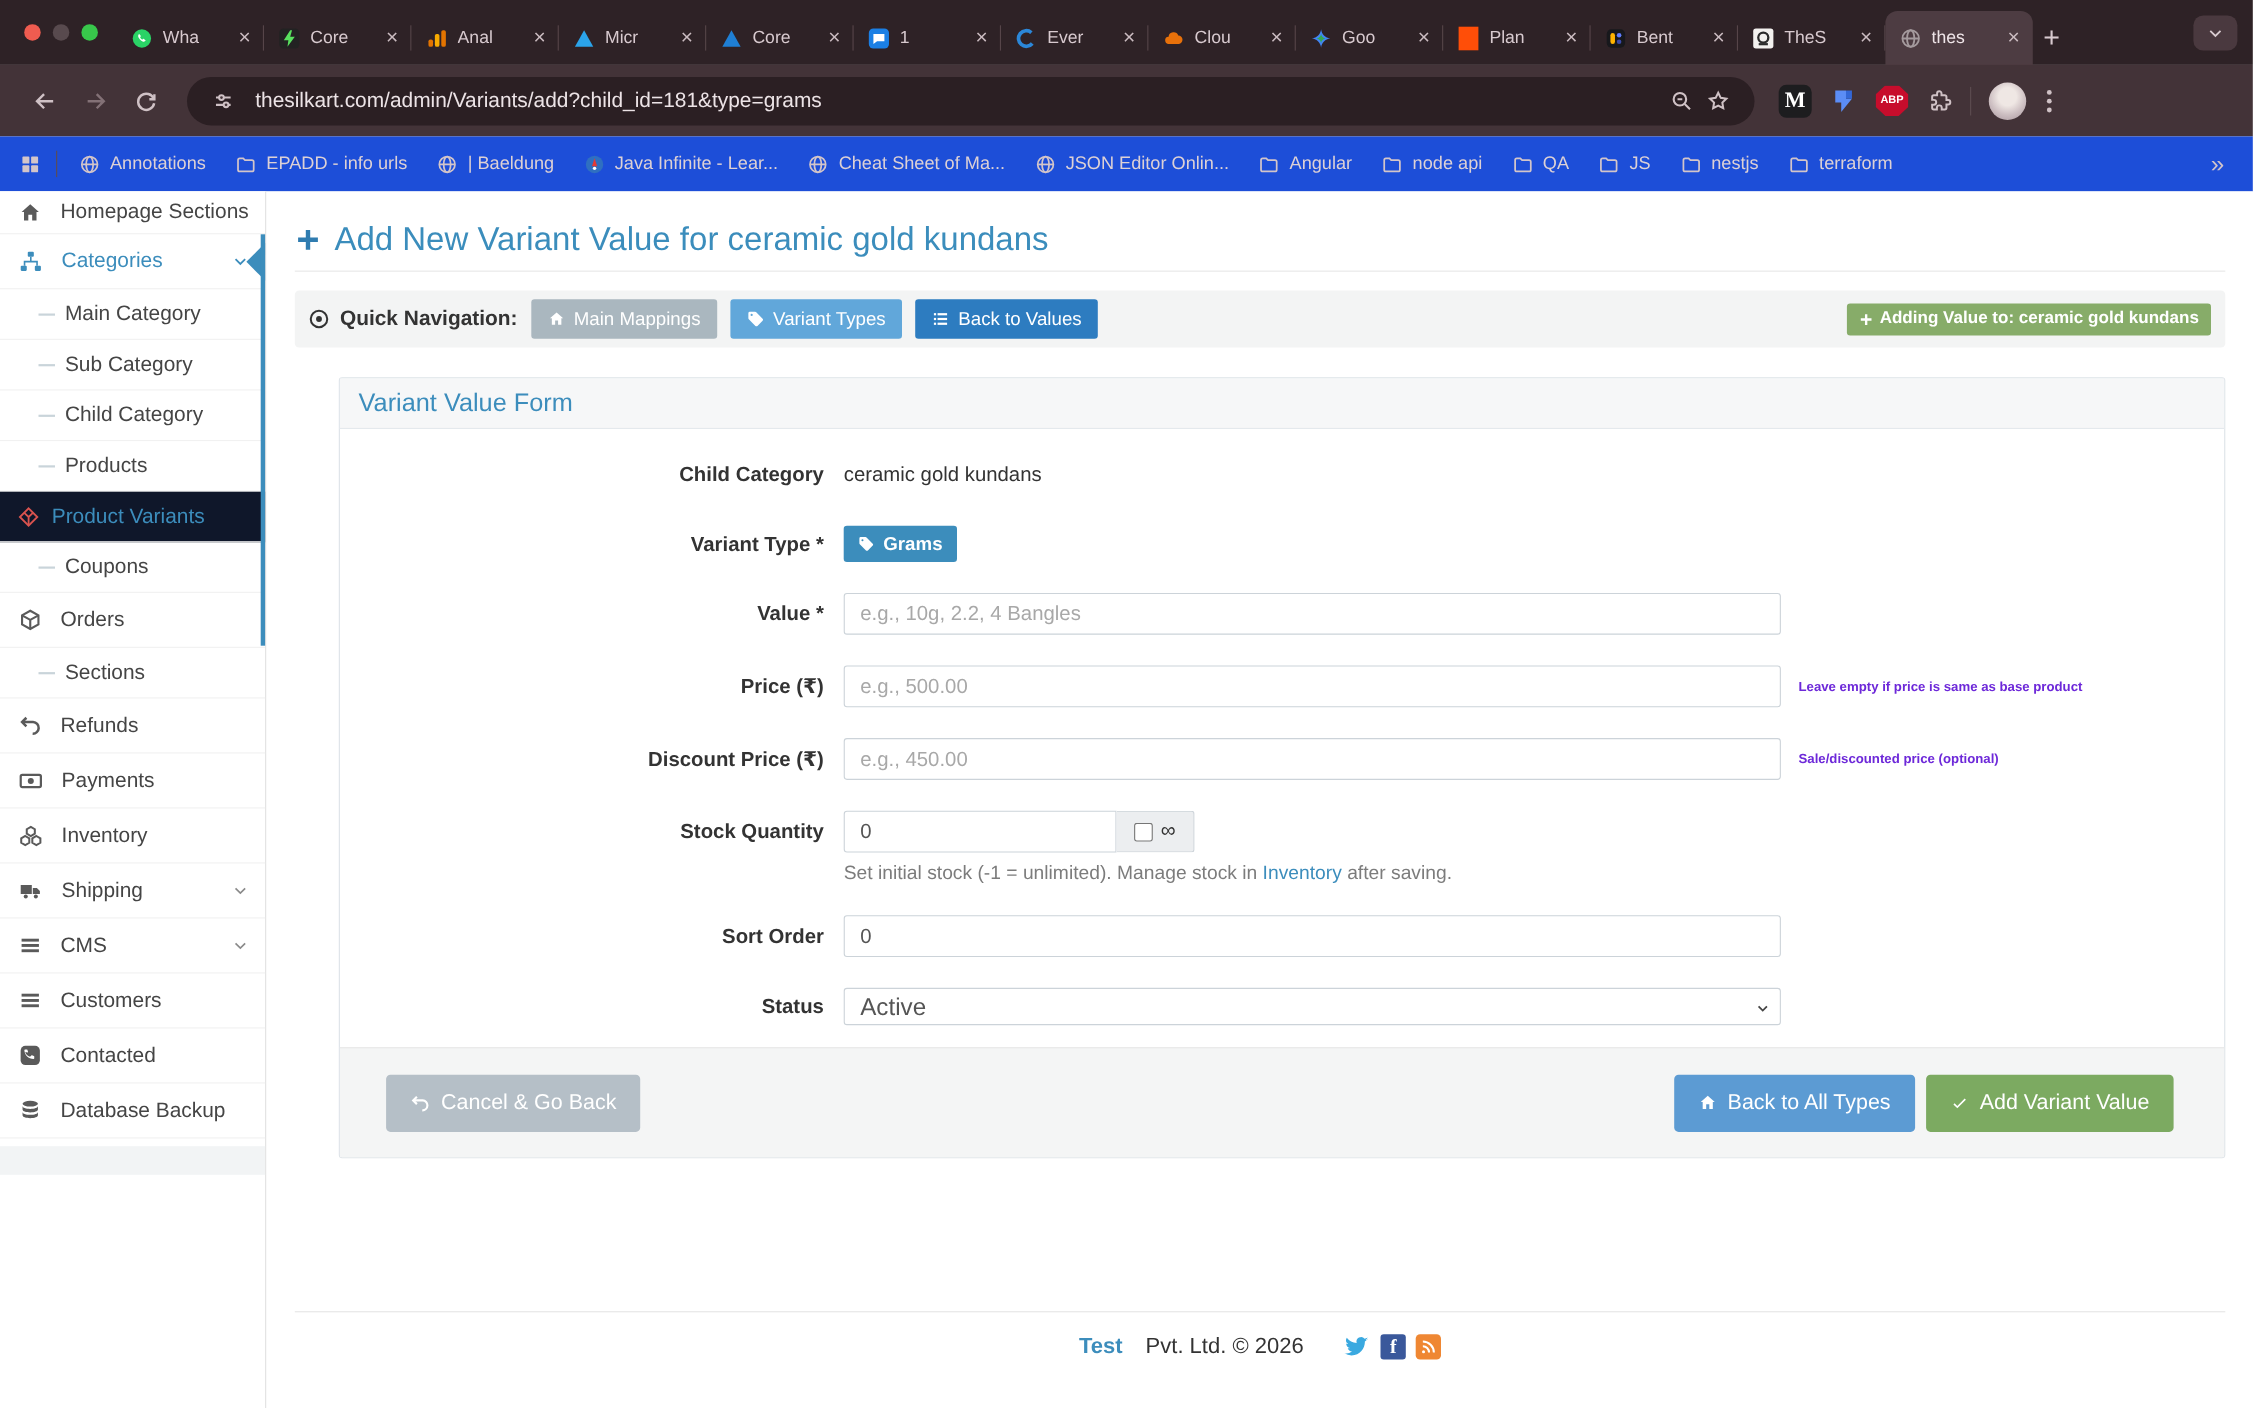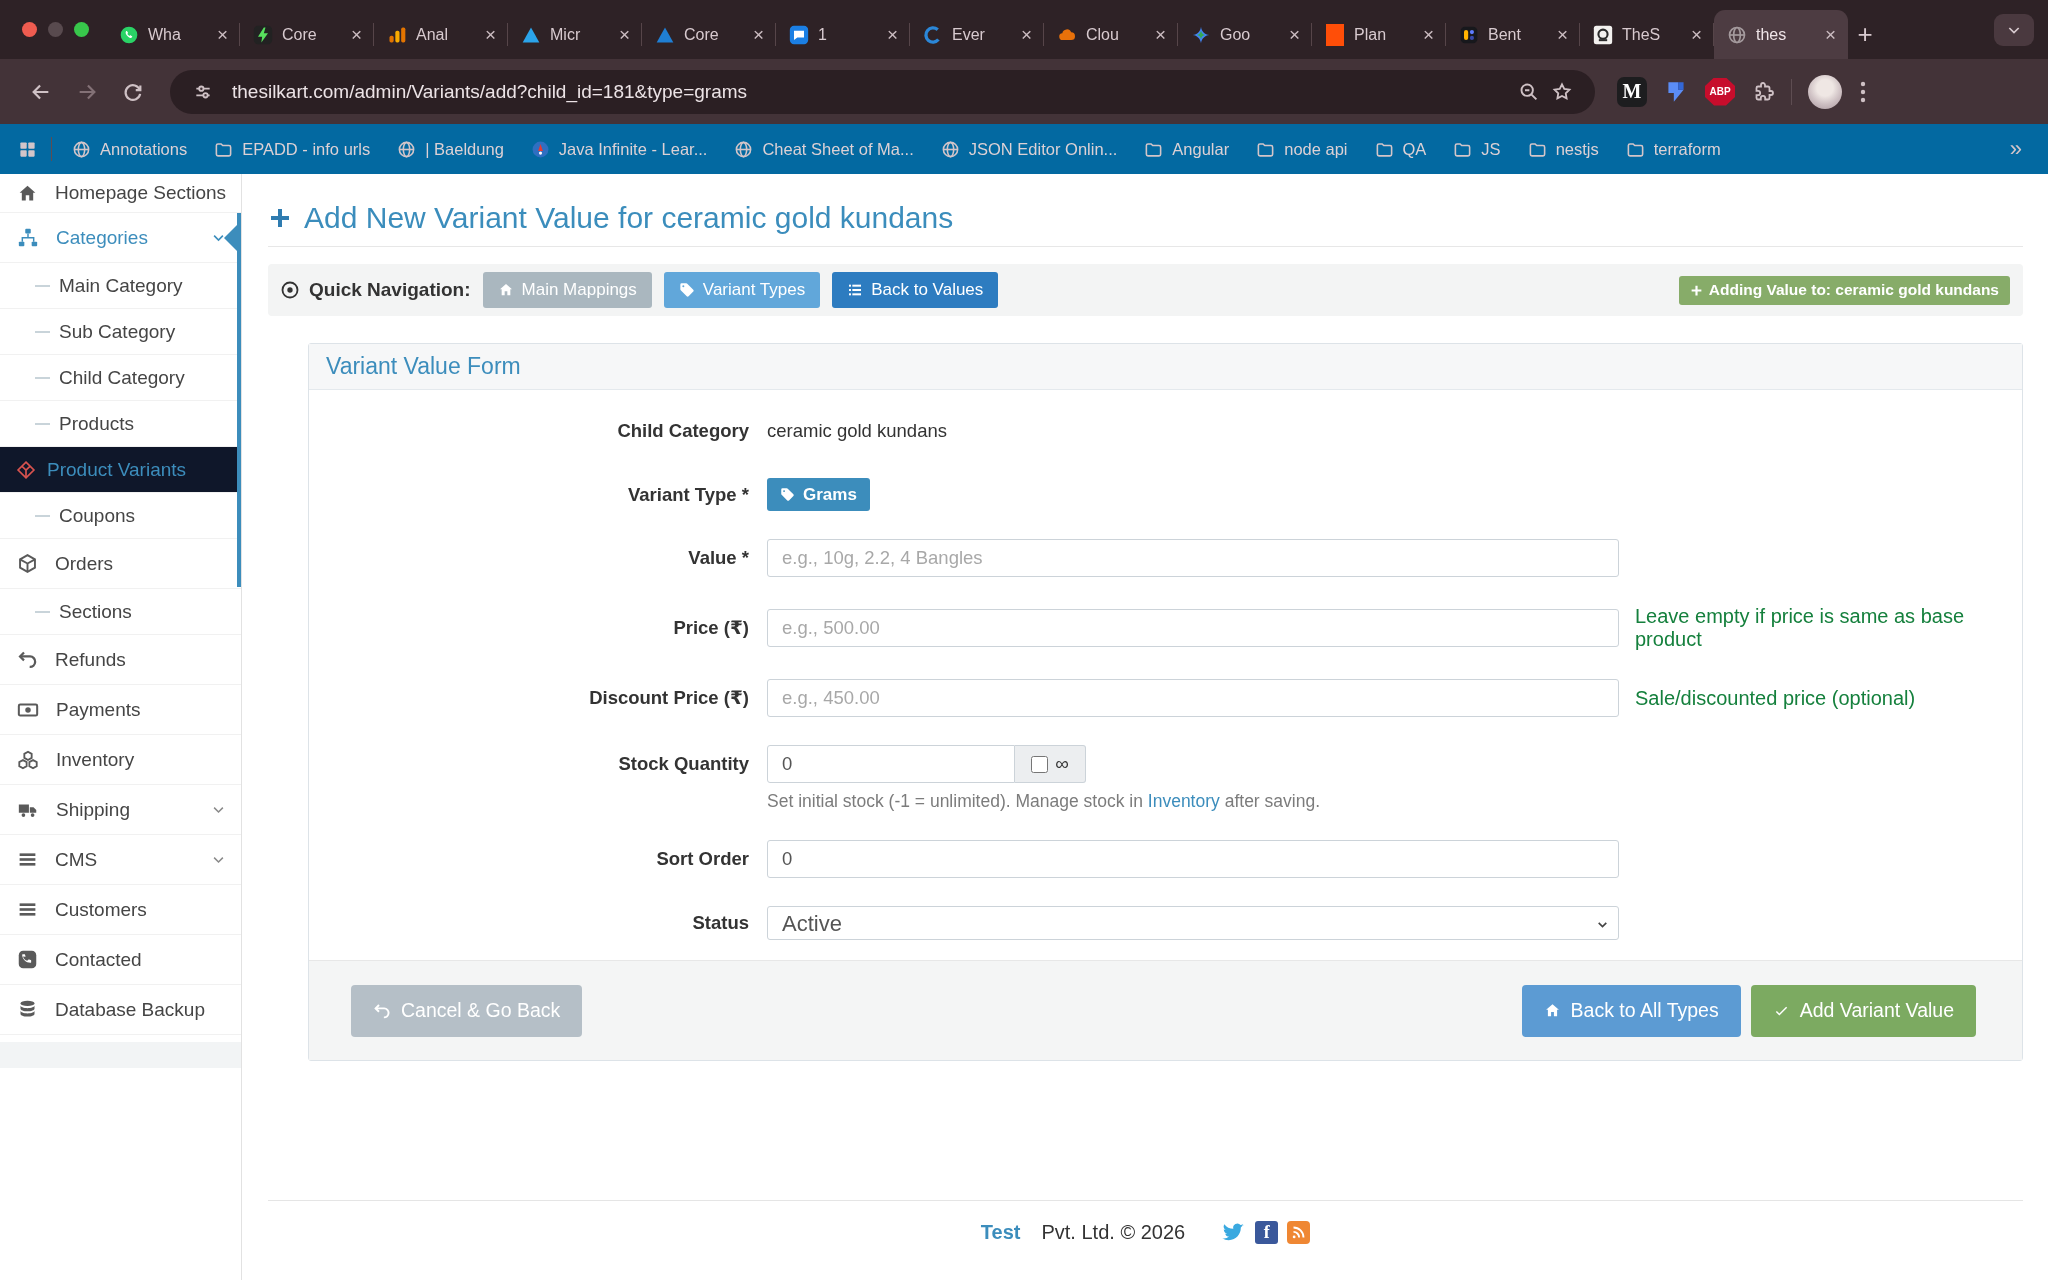--- a/index.html
+++ b/index.html
@@ -39,21 +39,21 @@
     font-family:"Liberation Serif","DejaVu Serif",serif; font-weight:bold; font-size:20px;
     display:flex; align-items:center; justify-content:center; }
   .ext-abp { width:30px; height:28px; background:#c70d2c; color:#fff; font-size:10px; font-weight:bold;
     display:flex; align-items:center; justify-content:center;
     clip-path:polygon(30% 0,70% 0,100% 30%,100% 70%,70% 100%,30% 100%,0 70%,0 30%); }
   .ext-div { width:1px; height:26px; background:#5e4d52; }
   .avatar { width:34px; height:34px; border-radius:50%;
     background:radial-gradient(circle at 50% 38%, #efe7e4 0 30%, #cdbfc2 60%, #a5939a 100%); }
   .kebab { color:#cfc1c5; margin:0 16px 0 2px; }
 
-  .bookmarks { position:absolute; left:0; top:124px; width:2048px; height:50px; background:#0369a1;
+  .bookmarks { position:absolute; left:0; top:124px; width:2048px; height:50px; background:#1d4ed8;
     display:flex; align-items:center; color:#ddd1d5; font-size:16.5px; }
   .bm { display:flex; align-items:center; gap:9px; margin-right:27px; white-space:nowrap; }
   .bm-apps { margin:0 14px 0 18px; color:#d3c5c9; }
   .bm-div { width:1px; height:24px; background:#5e4d52; margin-right:20px; }
   .bm-ic { display:flex; color:#d3c5c9; }
   .bm-more { margin-left:auto; margin-right:26px; font-size:22px; color:#d3c5c9; }
 
   
   .app { position:absolute; left:0; top:174px; width:2048px; height:1106px; background:#fff; }
 
@@ -99,21 +99,21 @@
 
   .frow { display:flex; align-items:center; margin-bottom:28px; }
   .flabel { width:440px; text-align:right; font-weight:bold; color:#333; font-size:18.5px; flex:0 0 440px; }
   .fctl { margin-left:18px; }
   .static-val { font-size:18.5px; color:#333; line-height:38px; }
   .vbadge { height:33px; background:#3c8dbc; border-radius:3px; color:#fff; font-size:17px;
     font-weight:bold; display:inline-flex; align-items:center; gap:8px; padding:0 13px; }
   .tin { width:852px; height:38px; border:1px solid #ccd3d9; border-radius:3px; padding:0 14px;
     font-size:18.5px; color:#555; font-family:inherit; background:#fff; }
   .tin::placeholder { color:#a8a8a8; }
-  .fhelp { margin-left:16px; font-size:20px; color:#15803d; }
+  .fhelp { margin-left:16px; font-size:12px; color:#6d28d9;font-weight:bold; }
   .stock-wrap { display:flex; }
   .tin.stock { width:248px; border-radius:3px 0 0 3px; }
   .addon { width:71px; height:38px; background:#eceef0; border:1px solid #ccd3d9; border-left:none;
     border-radius:0 3px 3px 0; display:flex; align-items:center; justify-content:center; gap:7px;
     color:#333; font-size:19px; }
   .addon input { width:17px; height:17px; }
   .help-line { margin:8px 0 0 458px; font-size:17.5px; color:#7c7c7c; }
   .help-line a { color:#3c8dbc; text-decoration:none; }
   .selwrap { position:relative; width:852px; }
   .sel { appearance:none; -webkit-appearance:none; width:852px; height:34px; border:1px solid #ccd3d9;

